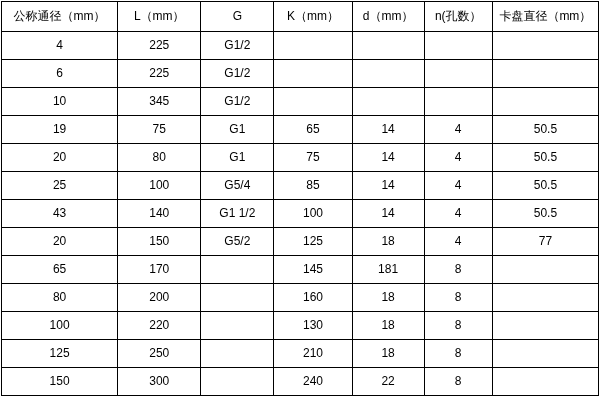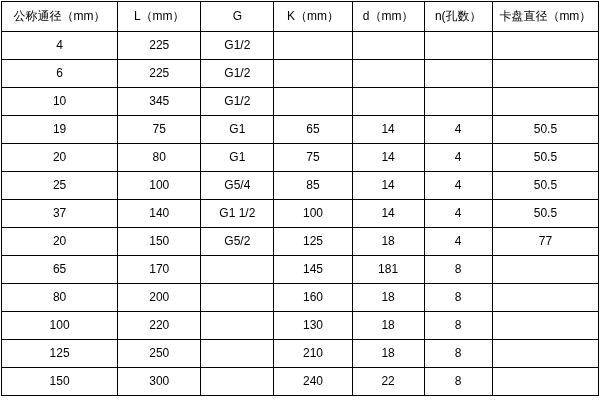--- a/index.html
+++ b/index.html
@@ -119,21 +119,21 @@
     <tr>
       <td>25</td>
       <td>100</td>
       <td>G5/4</td>
       <td>85</td>
       <td>14</td>
       <td>4</td>
       <td>50.5</td>
     </tr>
     <tr>
-      <td>37</td>
+      <td>43</td>
       <td>140</td>
       <td>G1 1/2</td>
       <td>100</td>
       <td>14</td>
       <td>4</td>
       <td>50.5</td>
     </tr>
     <tr>
       <td>20</td>
       <td>150</td>

